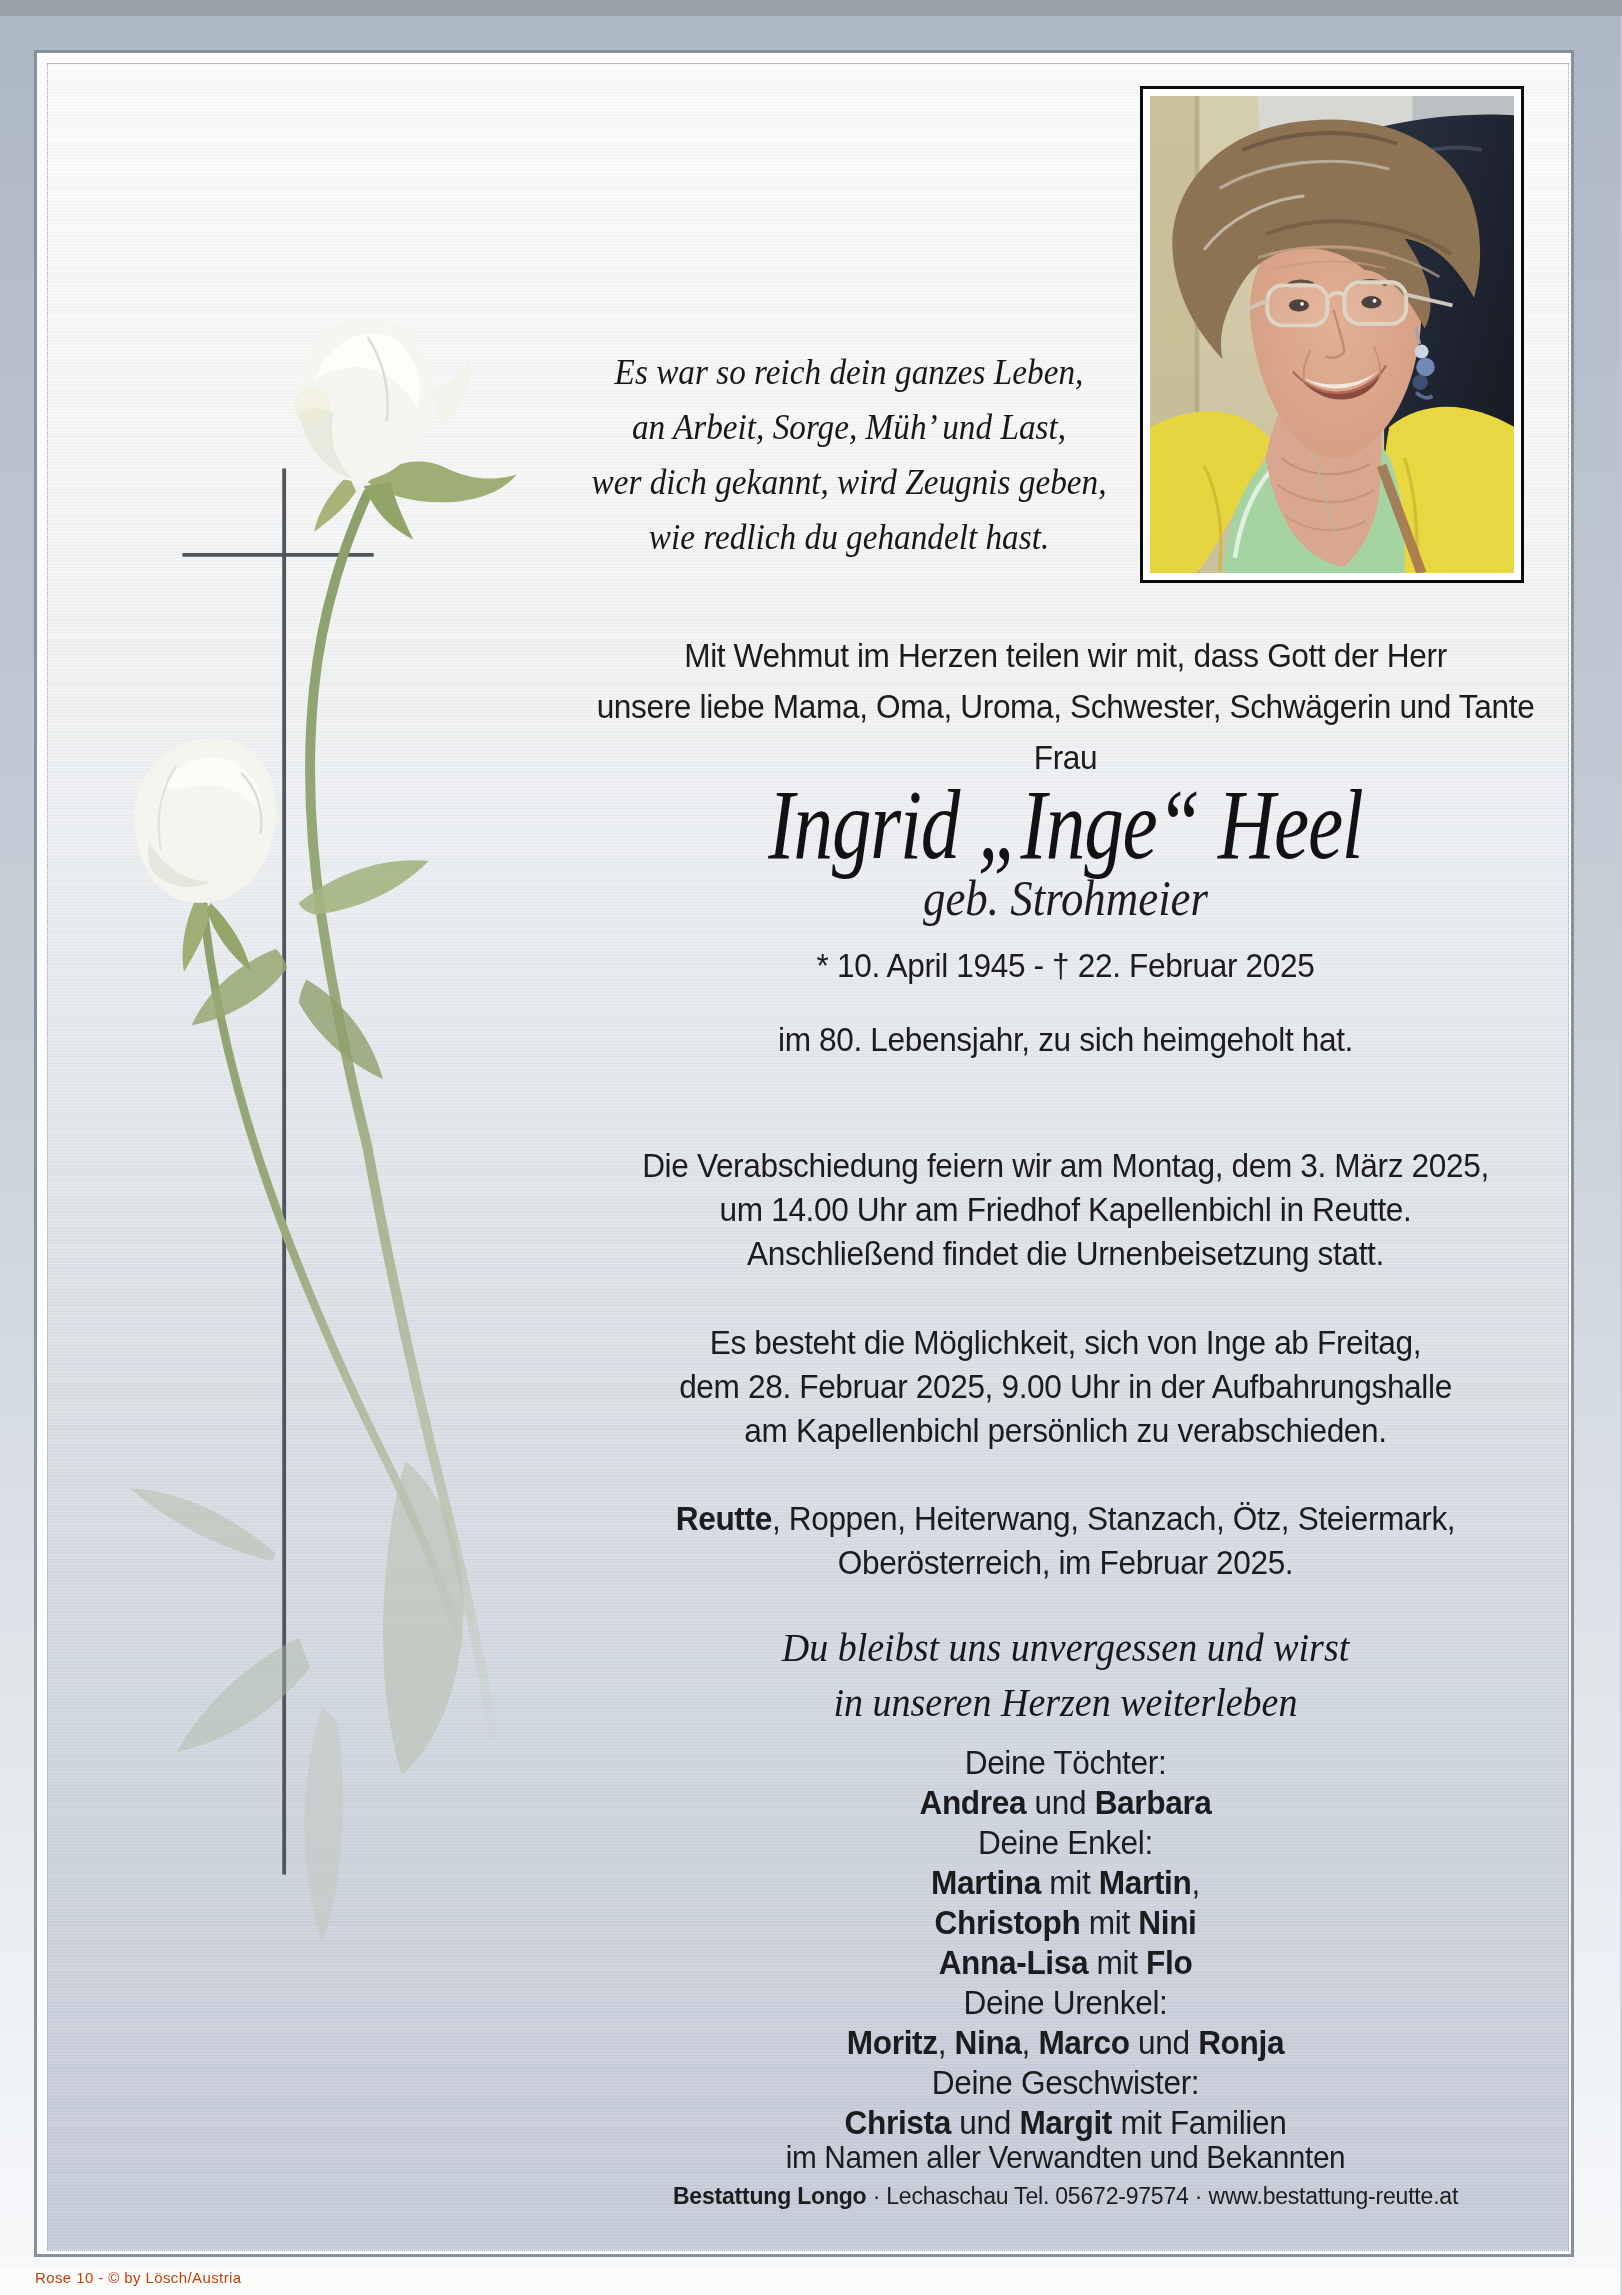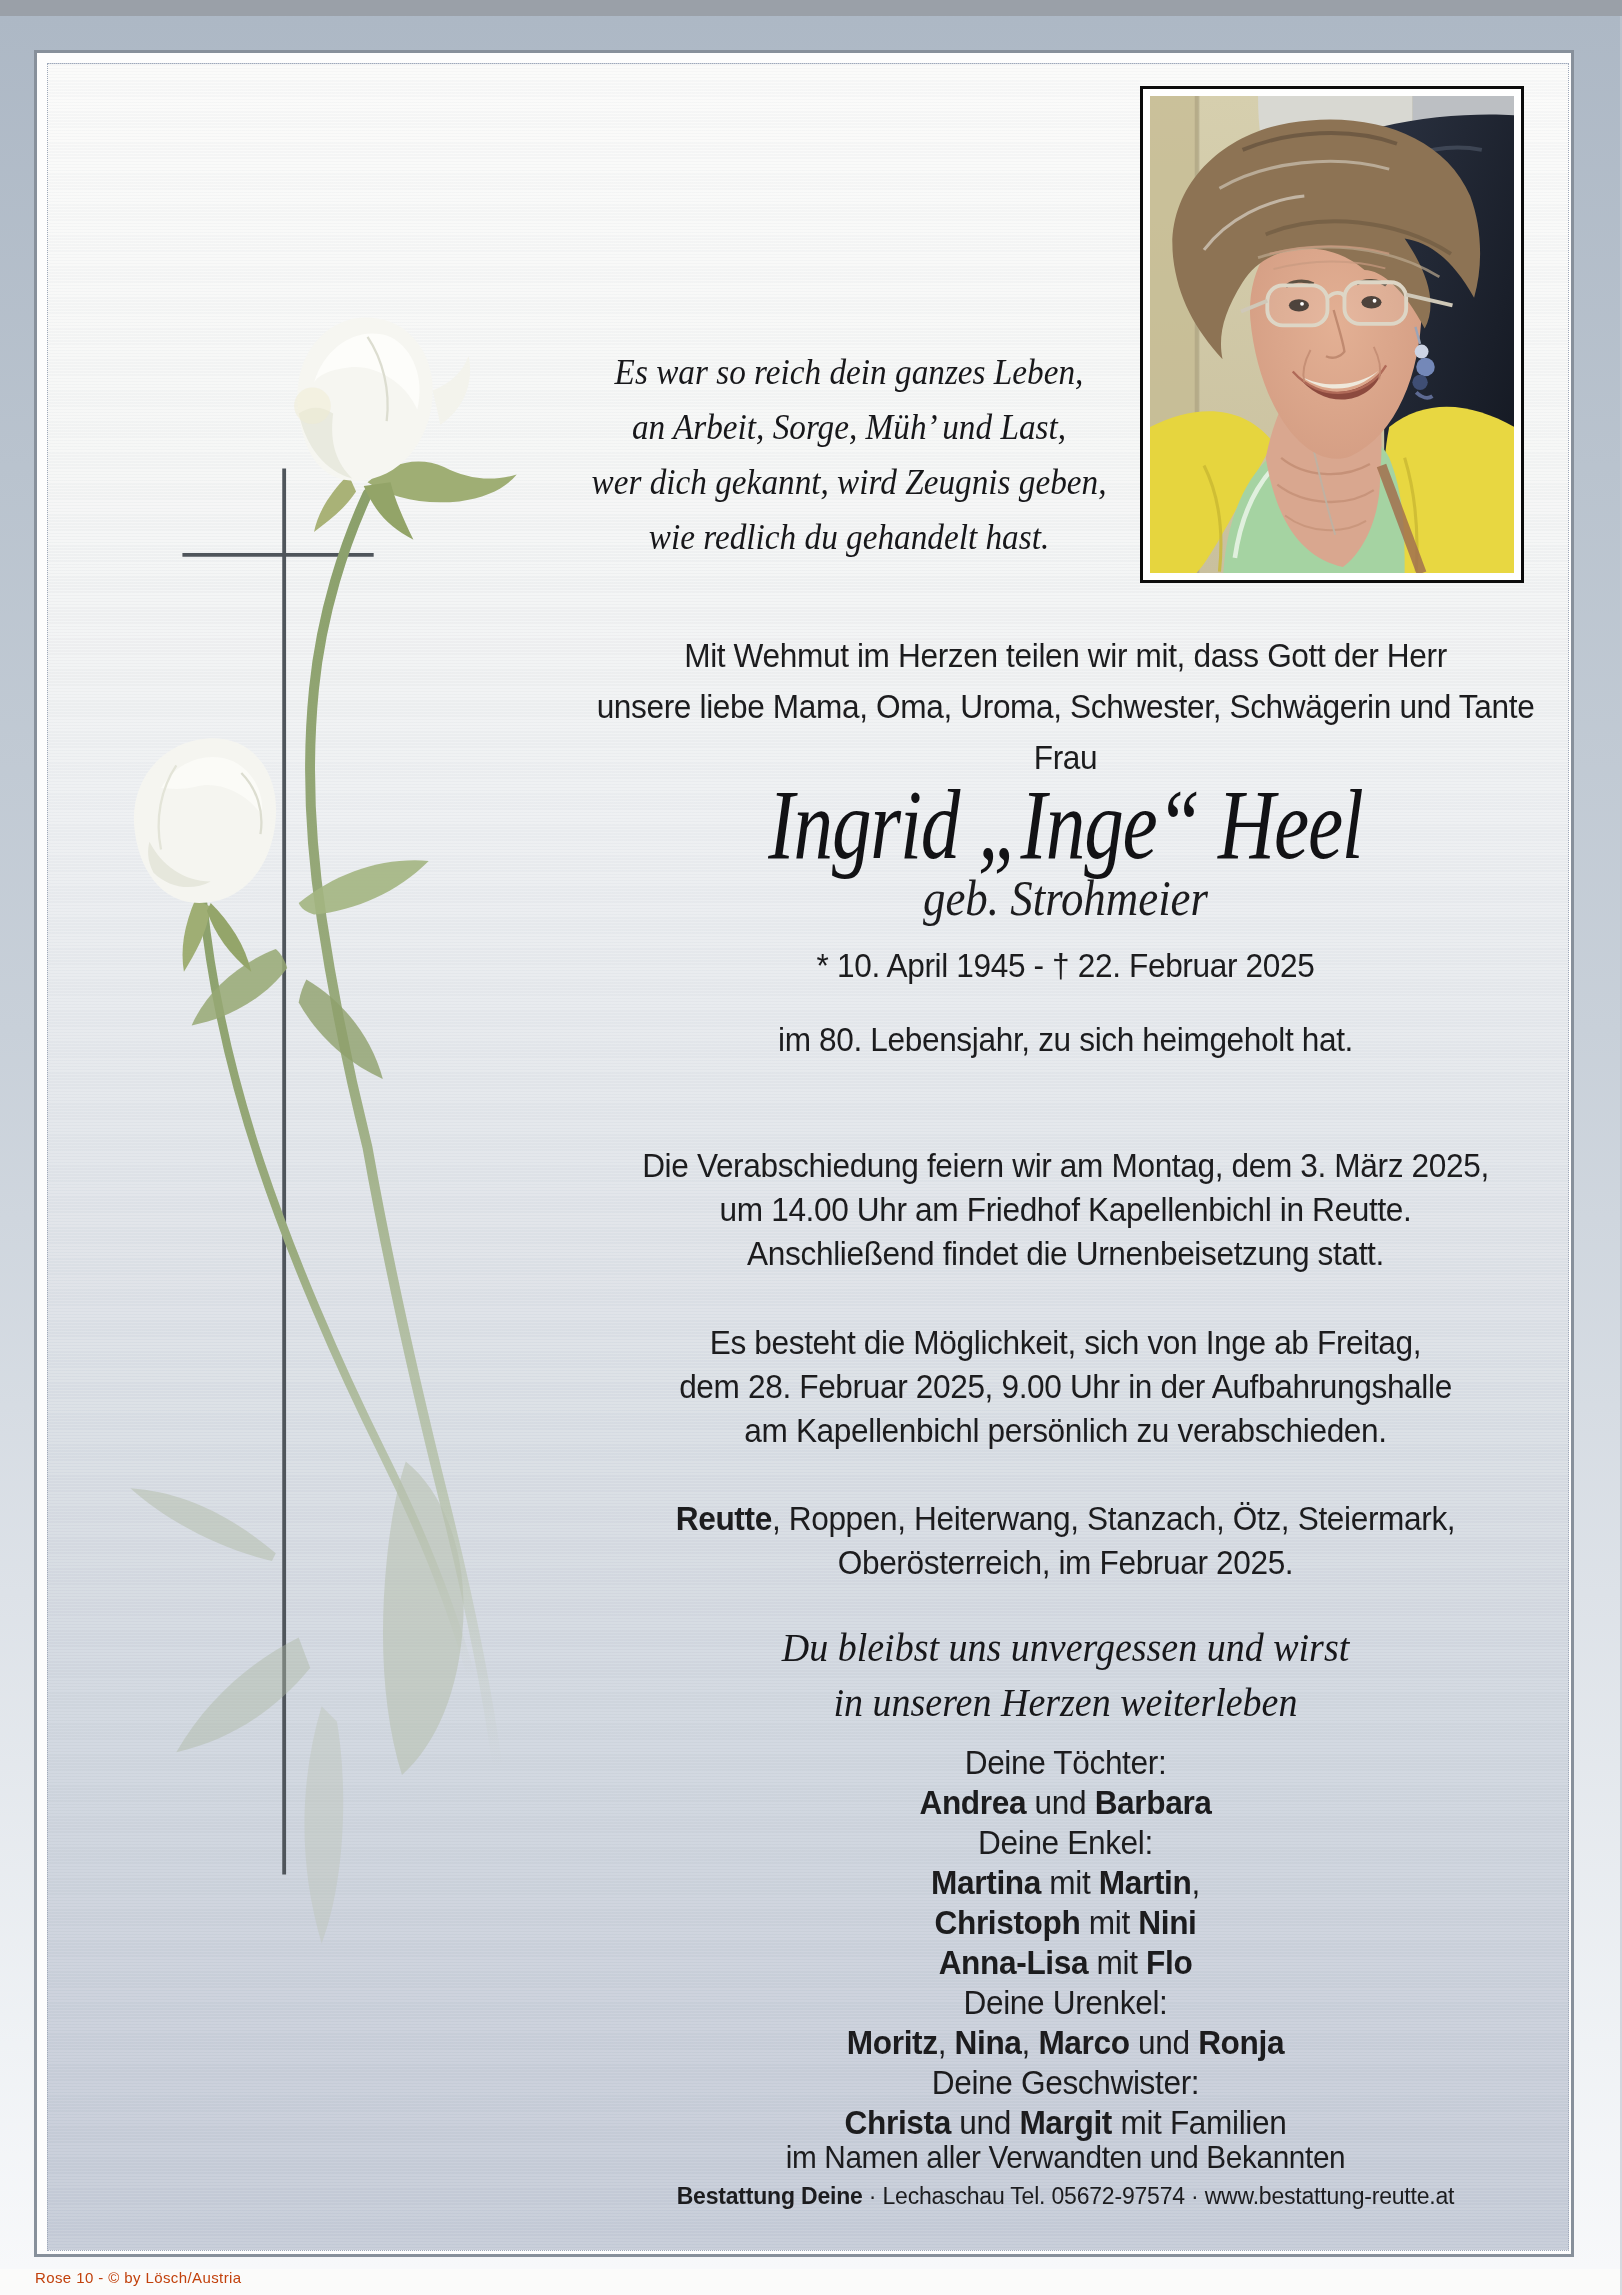--- a/index.html
+++ b/index.html
@@ -241,21 +241,21 @@
       <div><span class="b">Christoph</span><span> mit </span><span class="b">Nini</span></div>
       <div><span class="b">Anna-Lisa</span><span> mit </span><span class="b">Flo</span></div>
       <div><span>Deine Urenkel:</span></div>
       <div><span class="b">Moritz</span><span>, </span><span class="b">Nina</span><span>, </span><span class="b">Marco</span><span> und </span><span class="b">Ronja</span></div>
       <div><span>Deine Geschwister:</span></div>
       <div><span class="b">Christa</span><span> und </span><span class="b">Margit</span><span> mit Familien</span></div>
     </div>
   <div class="tb axis closing">im Namen aller Verwandten und Bekannten</div>
 
   <div class="tb axis footer">
-      <div><span class="b">Bestattung Deine</span><span> · Lechaschau Tel. 05672-97574 · www.bestattung-reutte.at</span></div>
+      <div><span class="b">Bestattung Longo</span><span> · Lechaschau Tel. 05672-97574 · www.bestattung-reutte.at</span></div>
     </div>
 
   <div class="credit">Rose 10 - © by Lösch/Austria</div>
 
   <div class="edge-right"></div>
   <div class="edge-bottom"></div>
 </div>
 
 
 </body></html>

